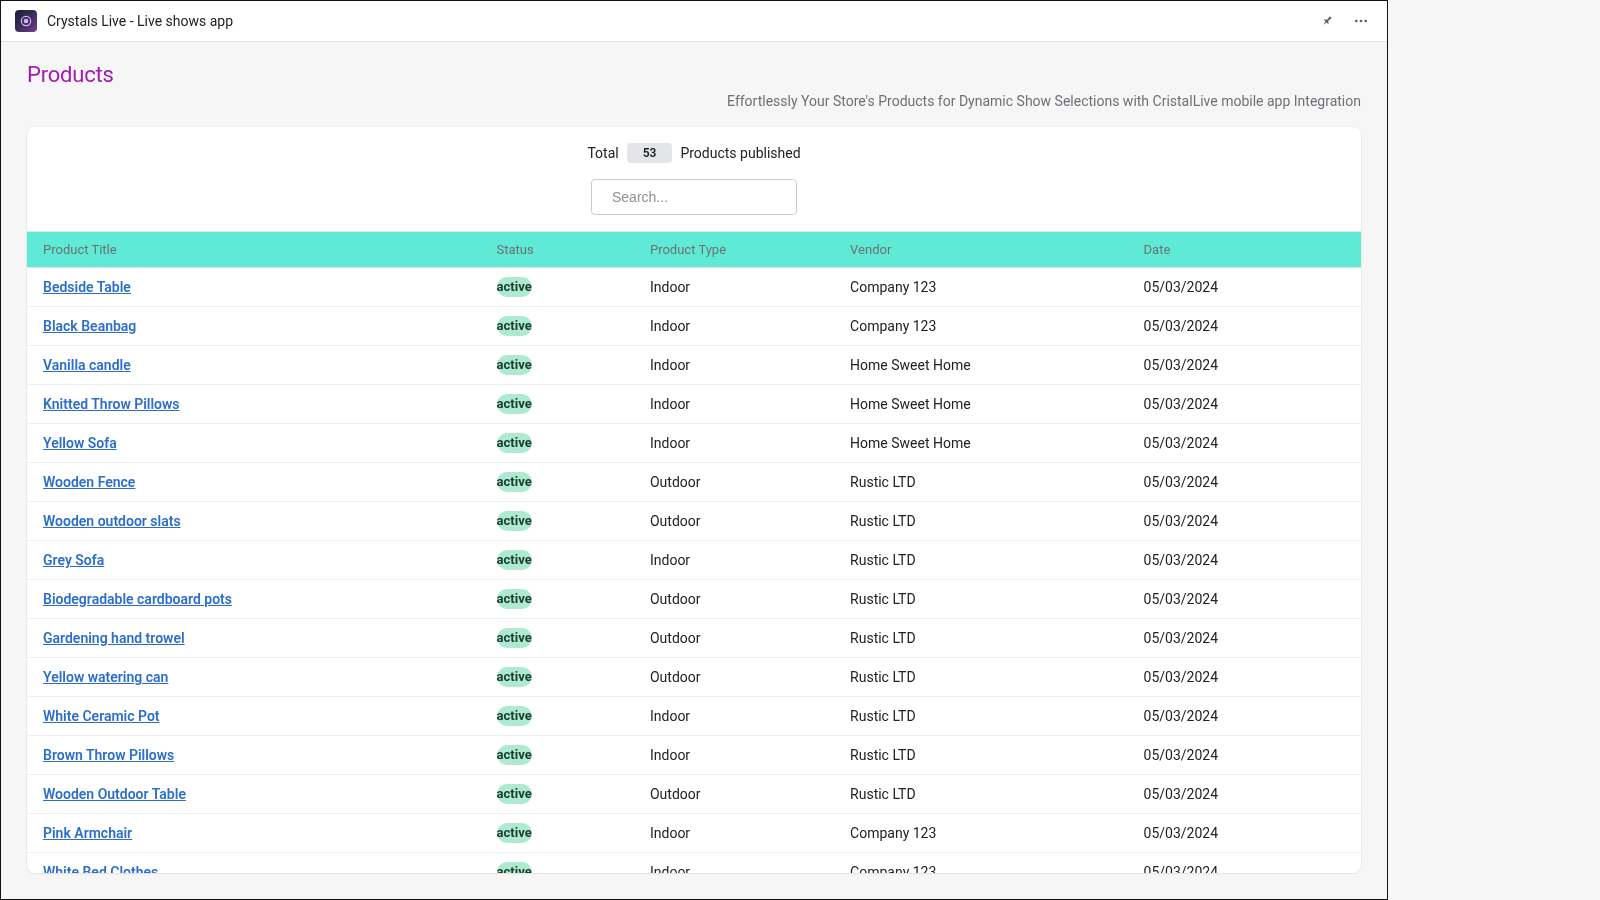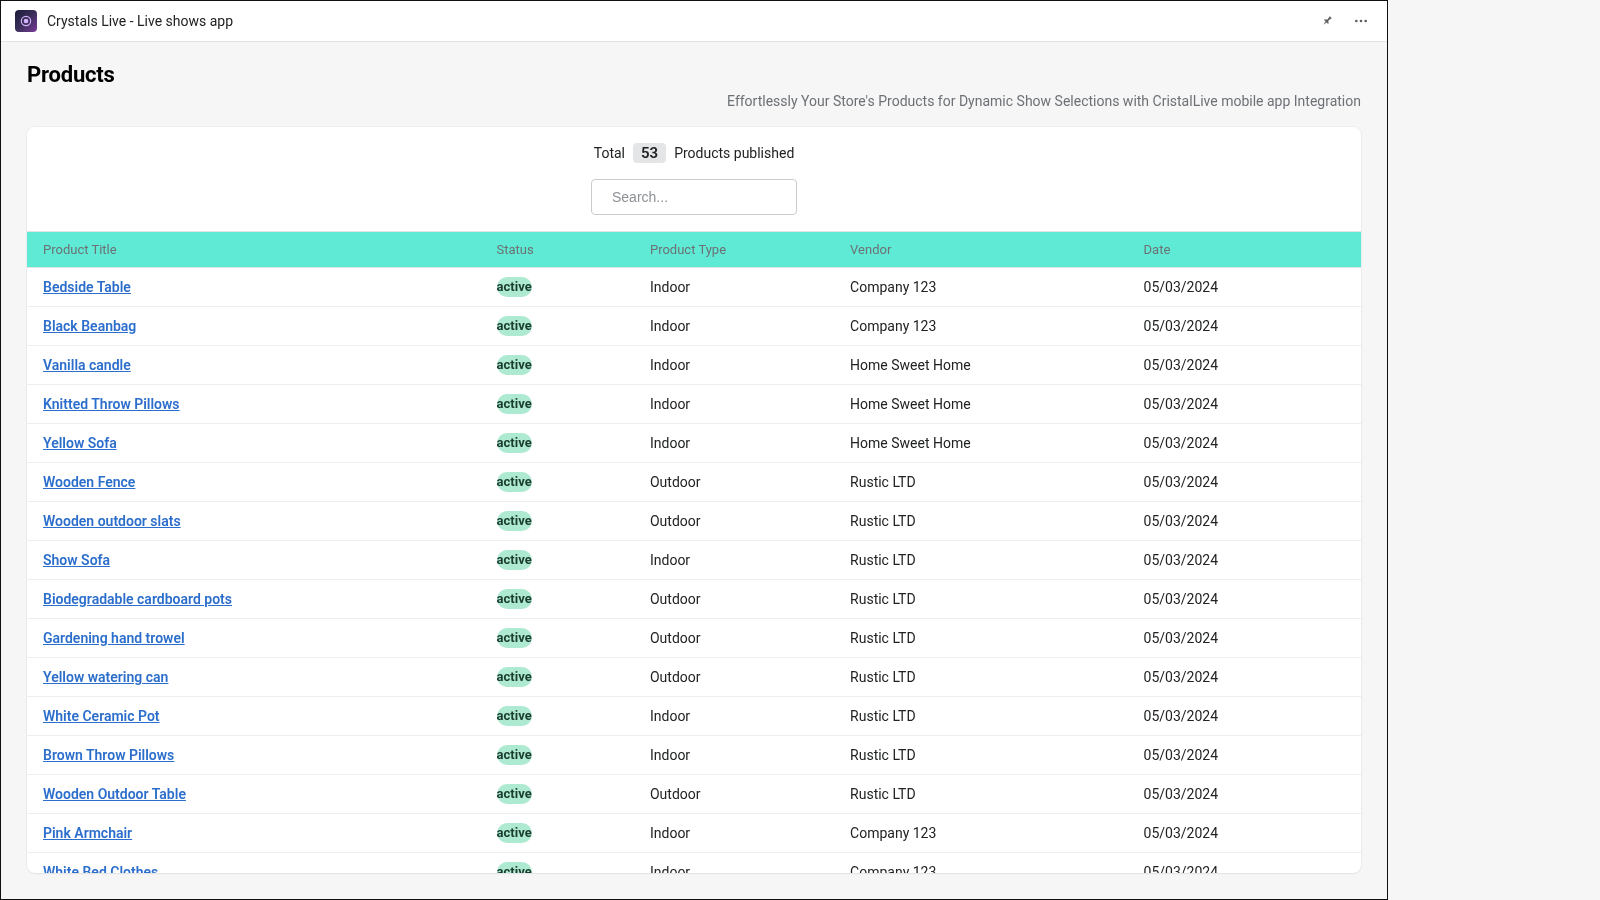--- a/index.html
+++ b/index.html
@@ -55,22 +55,22 @@
     border-radius: 4px;
   }
   .pin-icon svg, .more-icon svg { width: 16px; height: 16px; }
 
   
   .page-header {
     padding: 20px 26px 18px 26px;
   }
   .page-title {
     font-size: 22px;
-    font-weight: 700;
-    color: #000000;
+    font-weight: 400;
+    color: #a21caf;
     margin-bottom: 6px;
     letter-spacing: -0.2px;
   }
   .page-subtitle {
     font-size: 14px;
     color: #6d7175;
     font-weight: 400;
     text-align: right;
   }
 
@@ -98,23 +98,23 @@
     display: flex;
     align-items: center;
     gap: 8px;
   }
   .count-badge {
     display: inline-flex;
     align-items: center;
     justify-content: center;
     background: #e4e5e7;
     color: #202223;
-    font-size: 15px;
+    font-size: 12px;
     font-weight: 600;
-    padding: 2px 8px;
+    padding: 2px 16px;
     border-radius: 4px;
     min-width: 26px;
     height: 20px;
   }
   .card-header-spacer { flex: 1; }
   .search-input {
     width: 206px;
     height: 36px;
     border: 1px solid #c9cccf;
     border-radius: 4px;
@@ -286,21 +286,21 @@
               <td>05/03/2024</td>
             </tr>
             <tr>
               <td><a class="product-link" href="#">Wooden outdoor slats</a></td>
               <td><span class="status-pill">active</span></td>
               <td>Outdoor</td>
               <td>Rustic LTD</td>
               <td>05/03/2024</td>
             </tr>
             <tr>
-              <td><a class="product-link" href="#">Show Sofa</a></td>
+              <td><a class="product-link" href="#">Grey Sofa</a></td>
               <td><span class="status-pill">active</span></td>
               <td>Indoor</td>
               <td>Rustic LTD</td>
               <td>05/03/2024</td>
             </tr>
             <tr>
               <td><a class="product-link" href="#">Biodegradable cardboard pots</a></td>
               <td><span class="status-pill">active</span></td>
               <td>Outdoor</td>
               <td>Rustic LTD</td>

